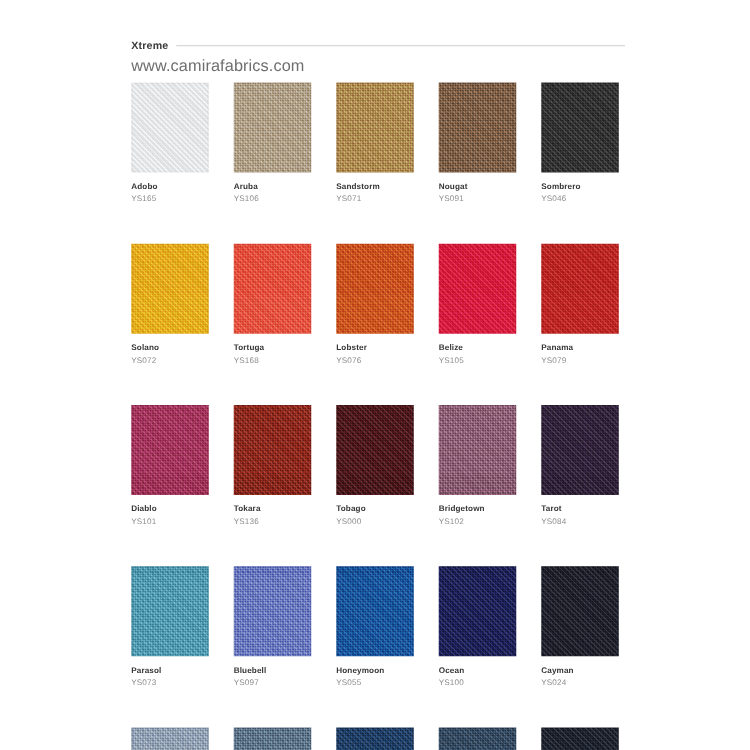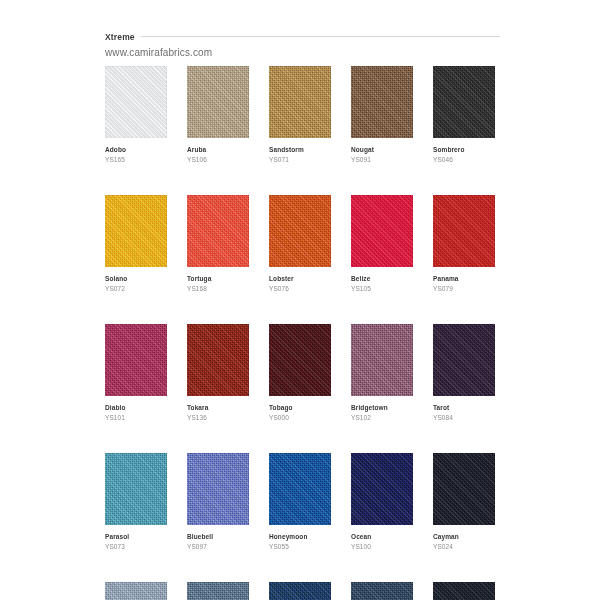--- a/index.html
+++ b/index.html
@@ -46,21 +46,21 @@
     letter-spacing: 0.15px;
     line-height: 11px;
     margin: 0;
     position: relative;
     z-index: 2;
     background: #ffffff;
     display: inline-block;
     padding-right: 6px;
   }
   .website {
-    font-size: 10px;
+    font-size: 13px;
     color: #6e6e6e;
     letter-spacing: 0.1px;
     line-height: 11px;
     margin: 3px 0 0 0;
   }
 
   
   .grid {
     position: absolute;
     left: 105px;

